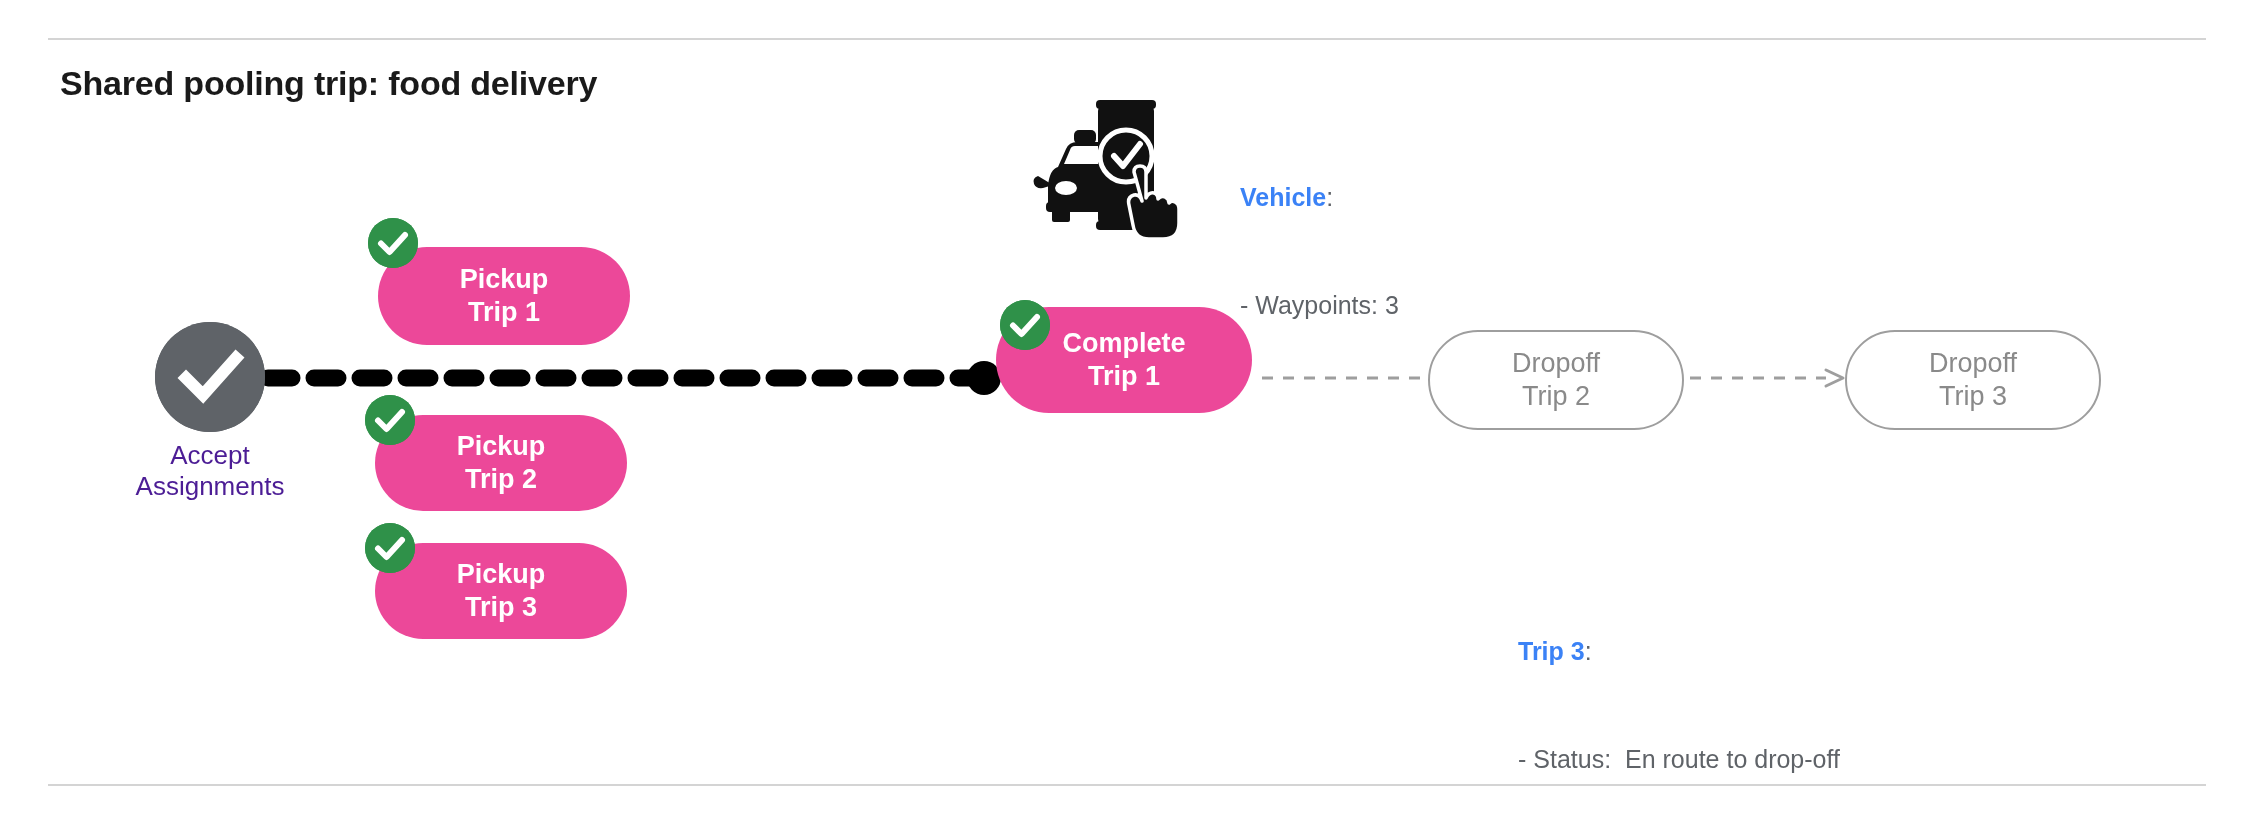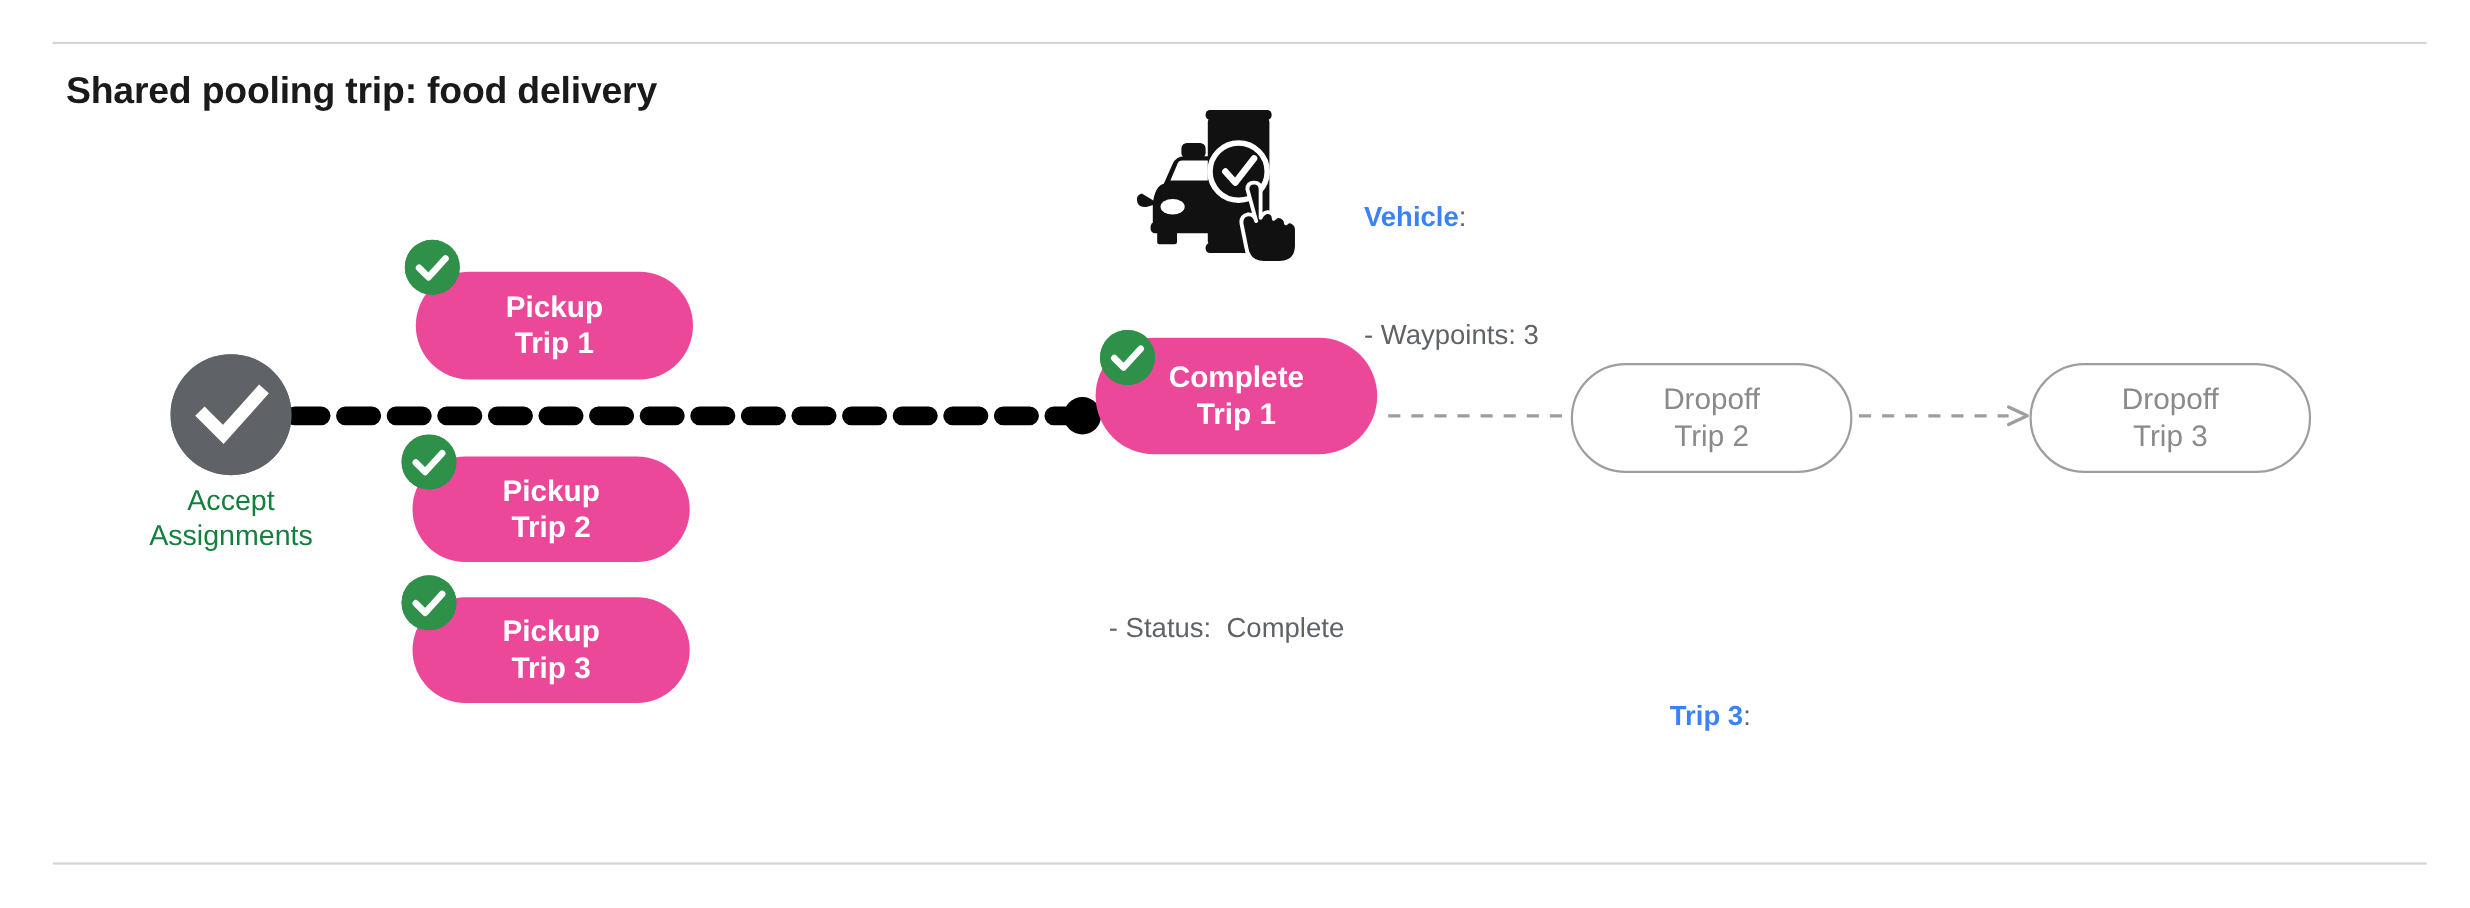--- a/index.html
+++ b/index.html
@@ -66,21 +66,21 @@
   }
   #accept-circle svg { display: block; }
   #accept-label {
     position: absolute;
     left: -60px;
     top: 118px;
     width: 230px;
     text-align: center;
     font-size: 26px;
     line-height: 1.18;
-    color: #15803d;
+    color: #4c1d95;
   }
 
   
   .pill {
     position: absolute;
     border-radius: 999px;
     background: #ec4899;
     color: #ffffff;
     display: flex;
     flex-direction: column;
@@ -276,24 +276,24 @@
       </g>
     </svg>
   </div>
 
   <div class="info" id="info-vehicle">
     <div><span class="hd">Vehicle</span><span>:</span></div>
     <div>- Waypoints: 3</div>
   </div>
 
   <div class="info" id="info-trip12">
-    <div>- Status:  Complete</div>
     
     
     
   </div>
 
   <div class="info" id="info-trip3">
     <div><span class="hd">Trip 3</span><span>:</span></div>
+    <div>- Status:  En route to drop-off</div>
     
   </div>
 
 </div>
 
 </body></html>

